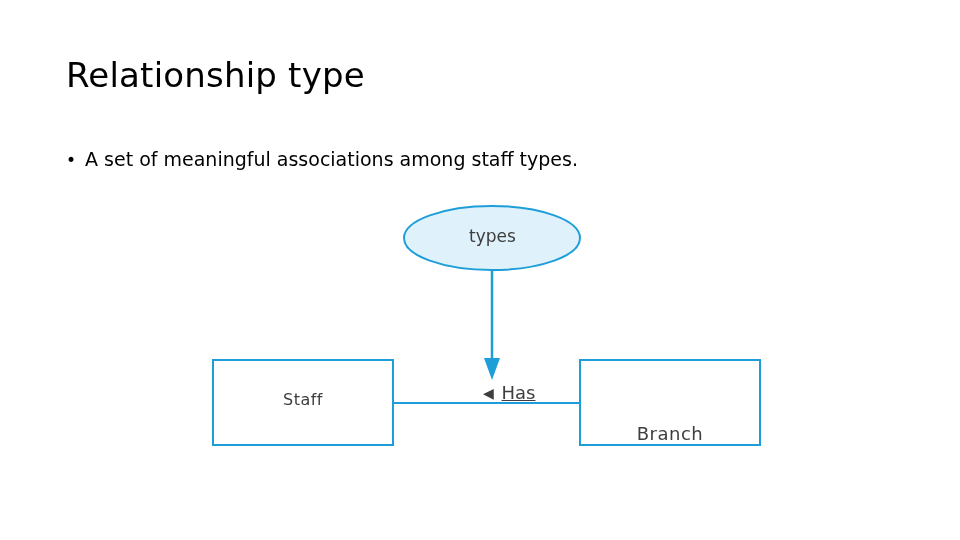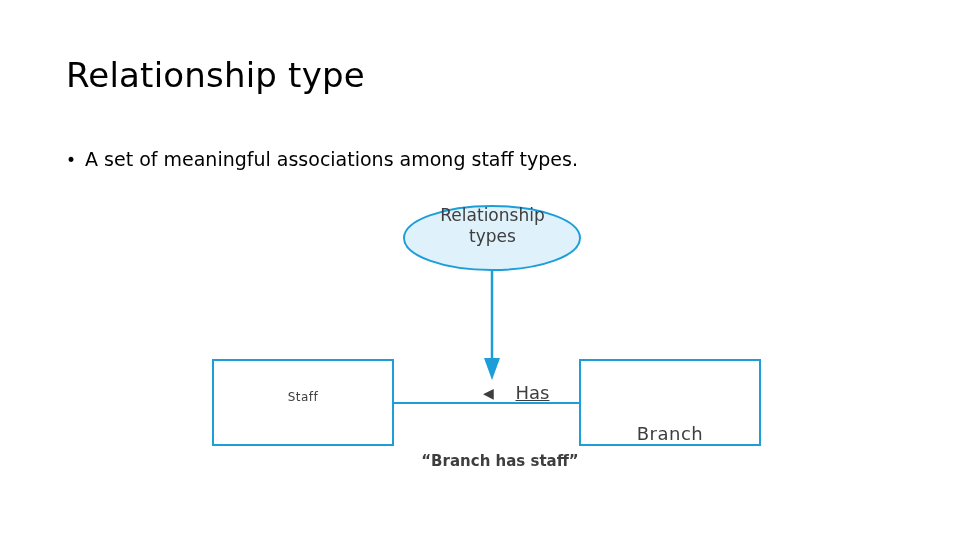--- a/index.html
+++ b/index.html
@@ -73,21 +73,21 @@
     color: #3e3e3e;
     line-height: 1.25;
     font-family: "DejaVu Sans", sans-serif;
   }
   .staff-label {
     position: absolute;
     left: 13px;
     top: 200px;
     width: 180px;
     text-align: center;
-    font-size: 12px;
+    font-size: 16px;
     color: #3e3e3e;
     letter-spacing: 0.5px;
   }
   .branch-label {
     position: absolute;
     left: 380px;
     top: 200px;
     width: 180px;
     text-align: center;
     font-size: 18px;
@@ -134,28 +134,27 @@
       <polygon points="292,190 284,168 300,168" fill="#1d9ed9"></polygon>
 
       <rect x="13" y="170" width="180" height="85" fill="none" stroke="#1d9ed9" stroke-width="2"></rect>
 
       <rect x="380" y="170" width="180" height="85" fill="none" stroke="#1d9ed9" stroke-width="2"></rect>
 
       <line x1="193" y1="213" x2="380" y2="213" stroke="#1d9ed9" stroke-width="2"></line>
     </svg>
 
     <div class="ellipse-label">
-      <span>Relationship</span><br>
+      <br>
       <span>types</span>
     </div>
 
     <div class="staff-label">Staff</div>
     <div class="branch-label">Branch</div>
 
     <div class="has-label">
       <span style="font-size:14px;vertical-align:1px;">◀</span>
-      <span style="margin-left:16px;text-decoration:underline;">Has</span>
+      <span style="margin-left:2px;text-decoration:underline;">Has</span>
     </div>
 
-    <div class="caption">“Branch has staff”</div>
   </div>
 
 </div>
 
 </body></html>

